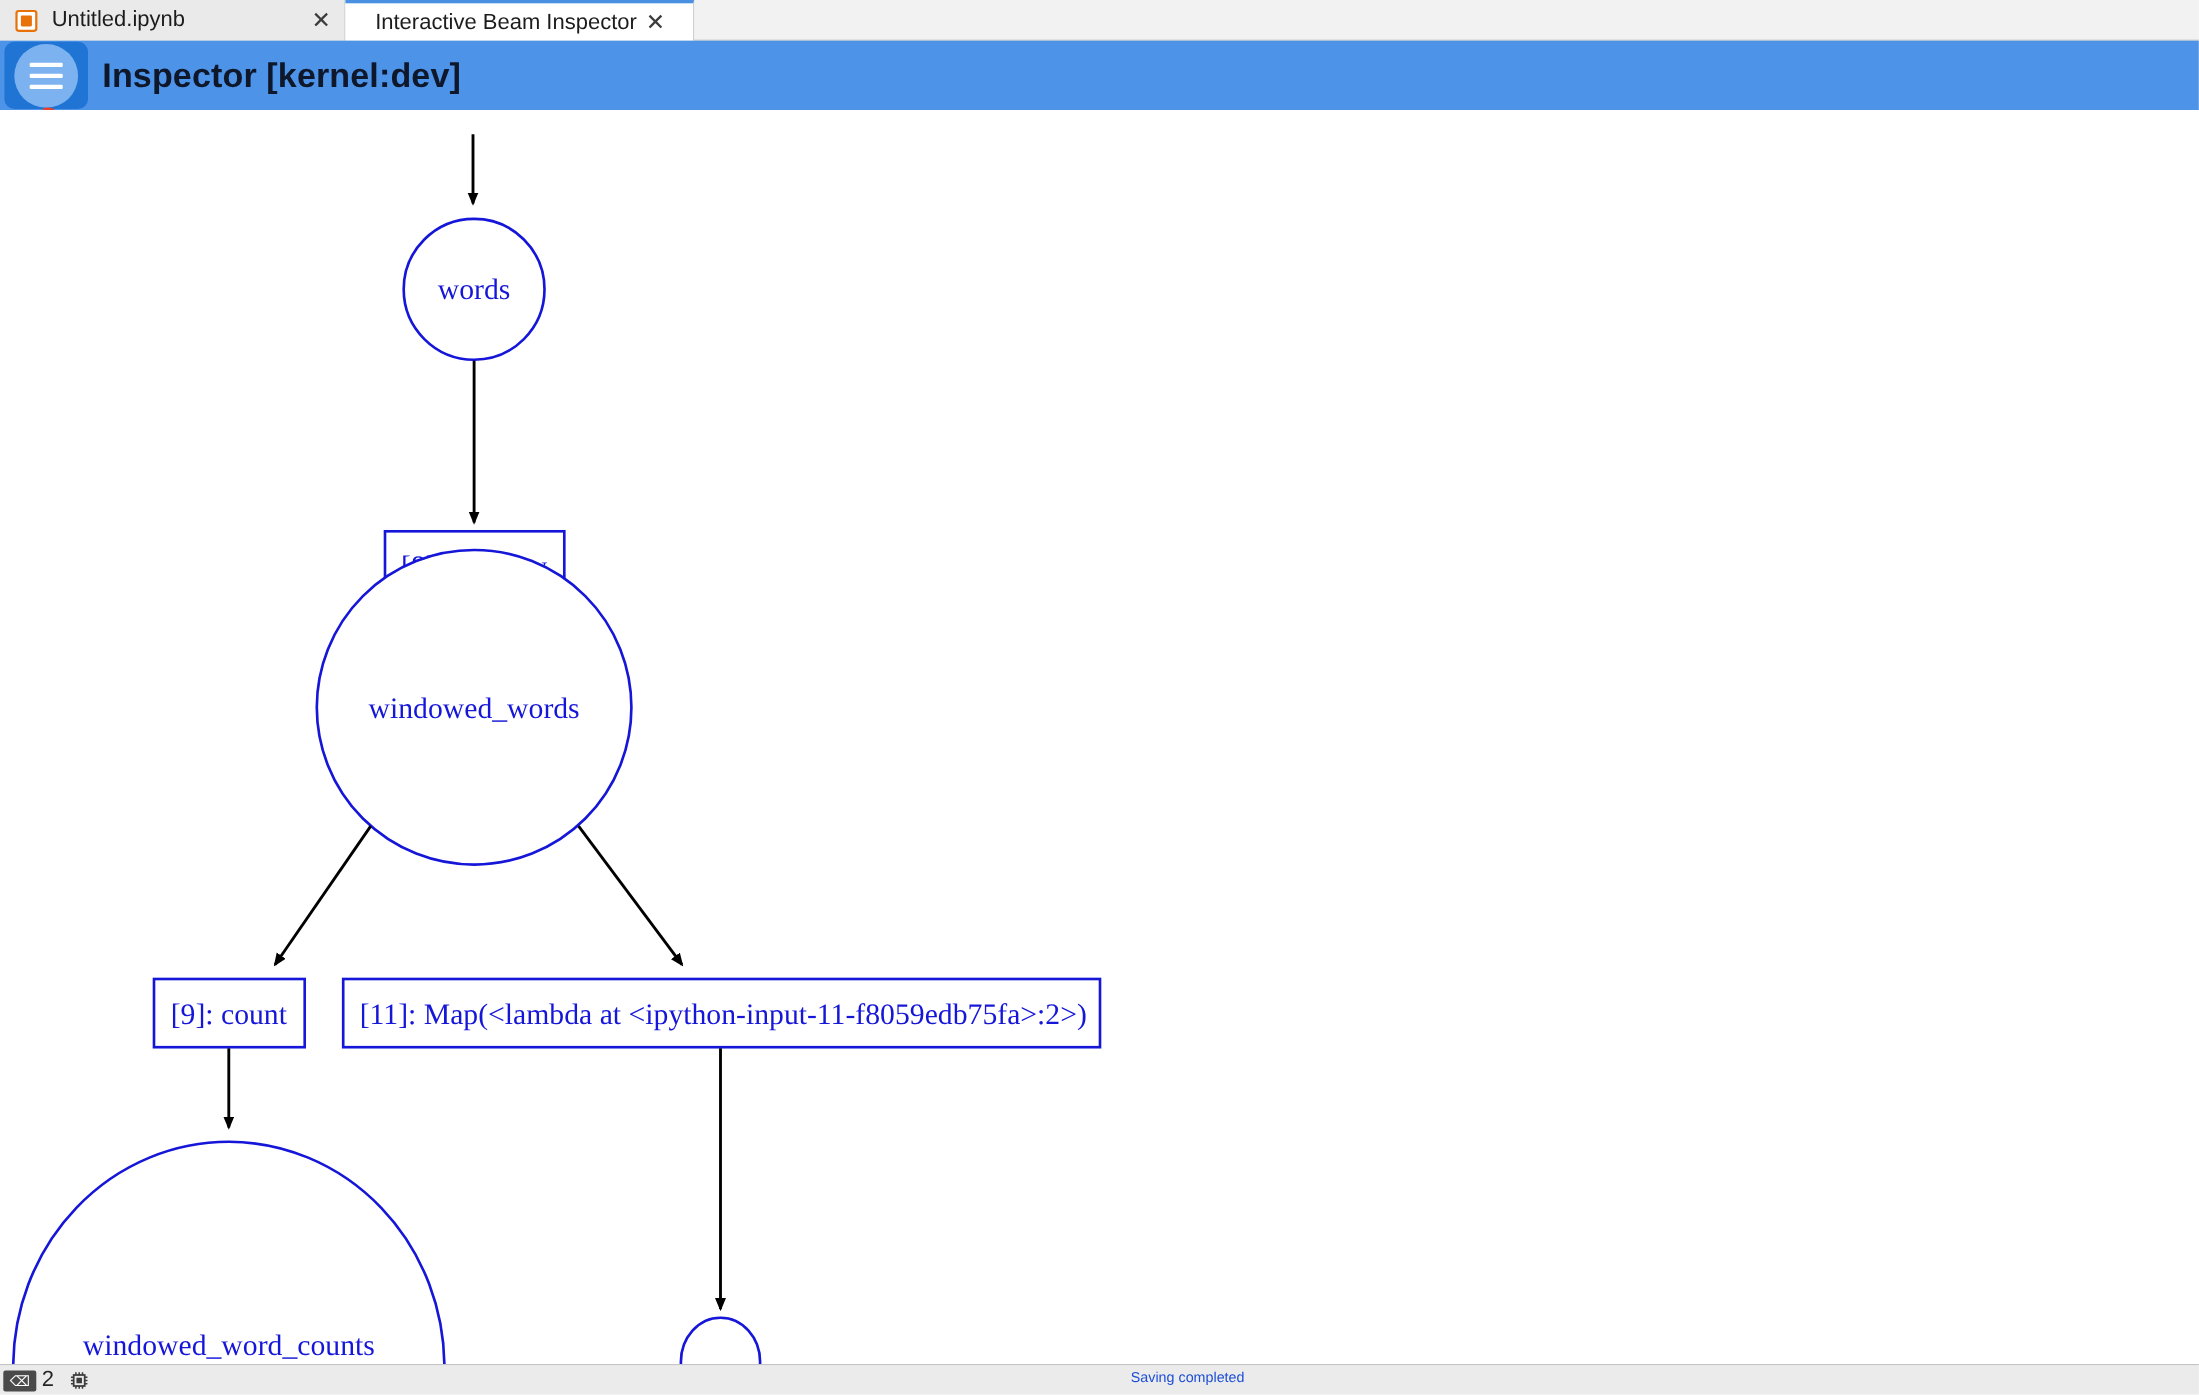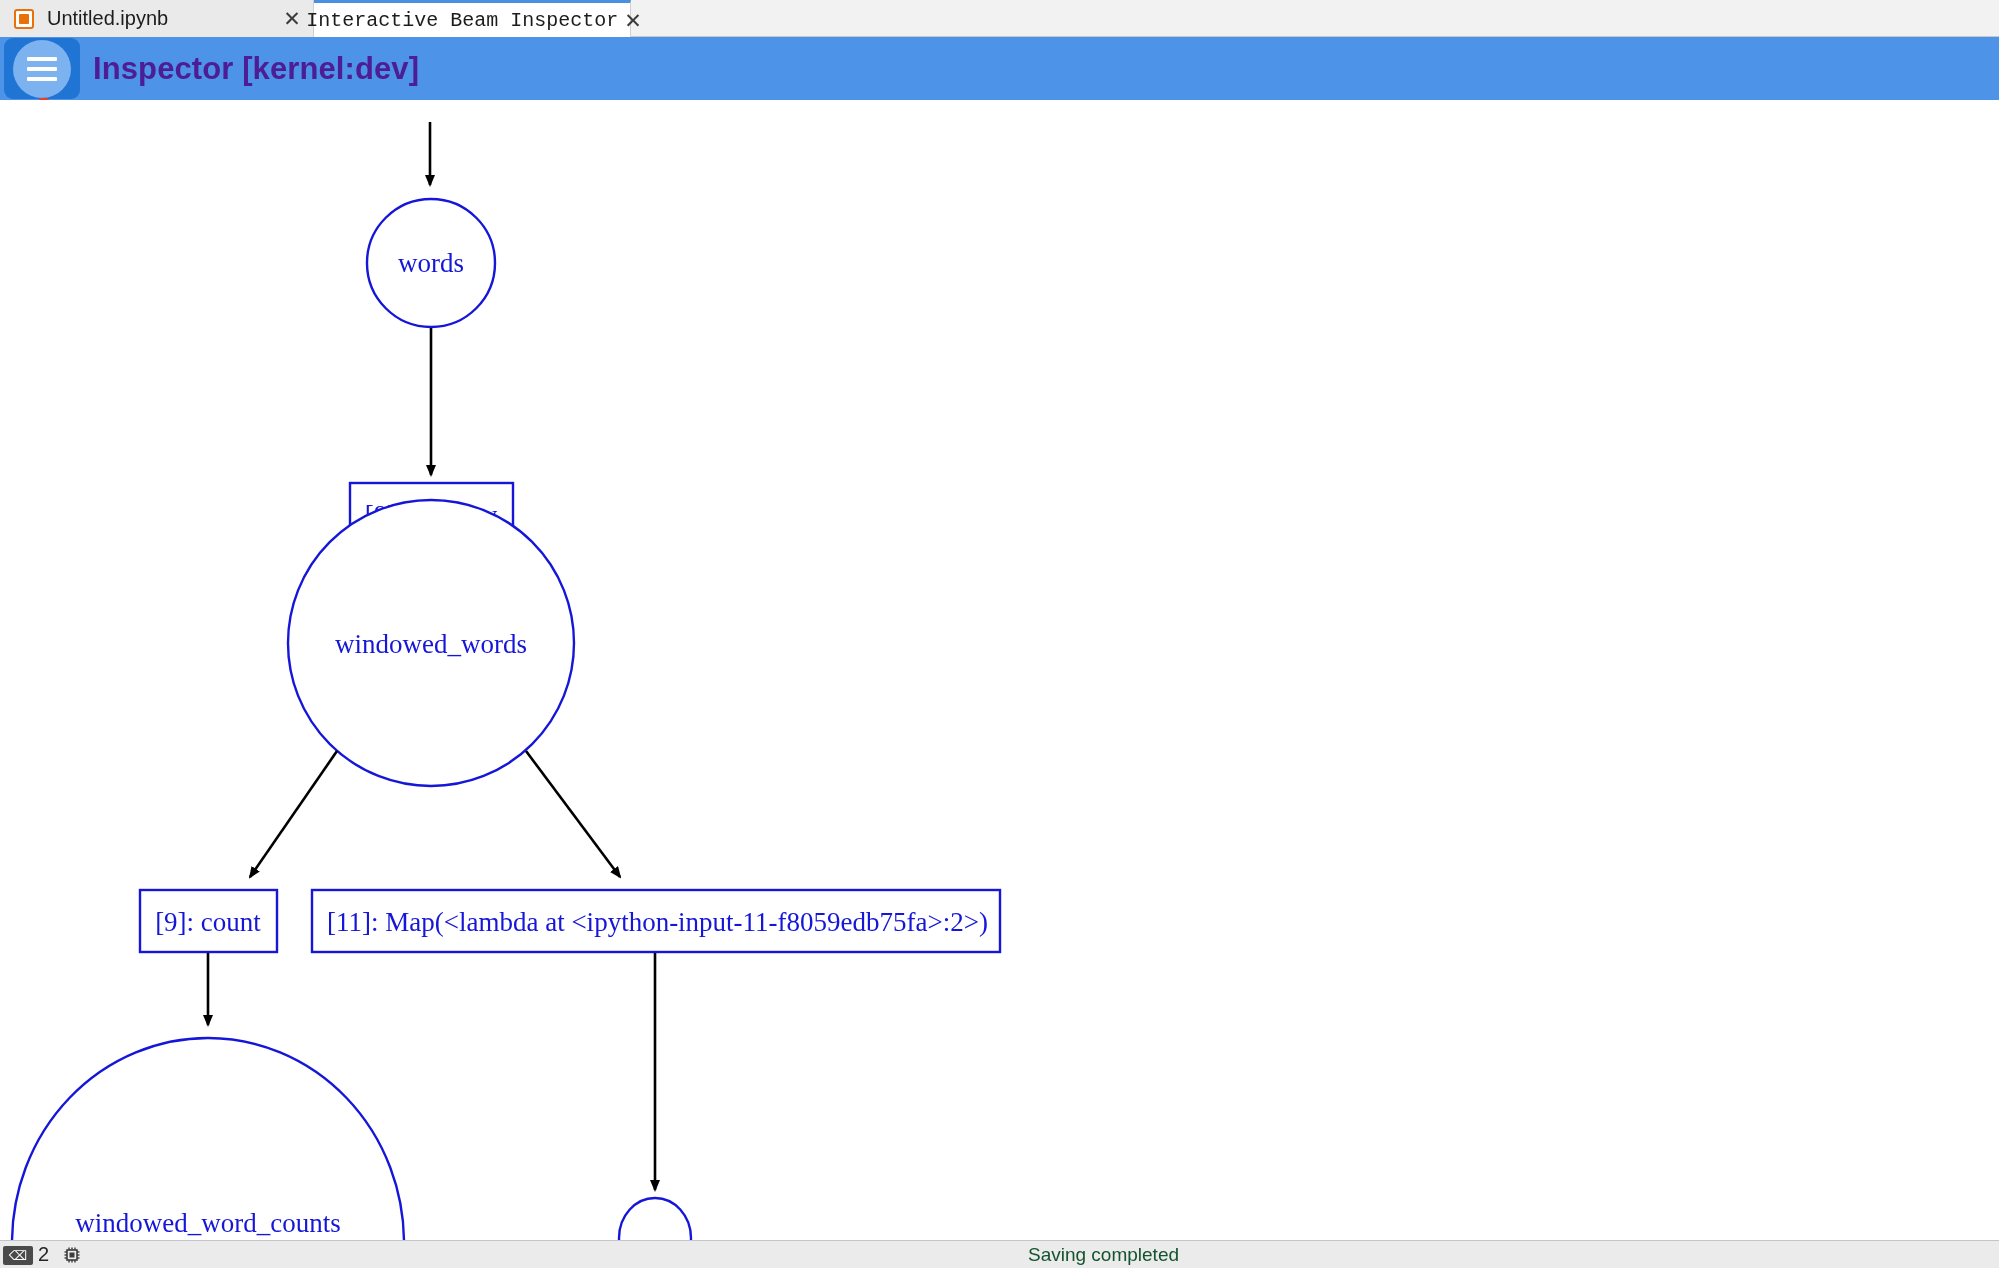--- a/index.html
+++ b/index.html
@@ -49,21 +49,21 @@
   }
   .tab-icon::after {
     content: "";
     position: absolute; left: 3px; top: 3px;
     width: 10px; height: 10px;
     background: #e8710a;
     border-radius: 1px;
   }
   .tab-label { flex: 1; }
   .tab.inactive .tab-label { margin-right: 28px; }
-  .tab.active .tab-label { flex: none; margin-right: 6px; font-family: Liberation Mono, monospace; }
+  .tab.active .tab-label { flex: none; margin-right: 6px; }
   .tab-close {
     font-size: 21px; line-height: 1; color: #3c3c3c;
     font-weight: 300; cursor: pointer;
     width: 22px; text-align: center;
   }
 
   
   .header {
     position: absolute; left: 0; top: 37px;
     width: 1999px; height: 63px;
@@ -86,21 +86,21 @@
     align-items: center; justify-content: center;
     gap: 6px;
   }
   .hamburger-circle span {
     display: block; width: 30px; height: 4px;
     background: #ffffff; border-radius: 1px;
   }
   .header-title {
     position: absolute; left: 93px; top: 50%;
     transform: translateY(-50%);
-    font-size: 31px; font-weight: bold; color: #4c1d95;
+    font-size: 31px; font-weight: bold; color: #0f172a;
     letter-spacing: 0.1px;
     white-space: nowrap;
   }
 
   
   .annotation { position: absolute; left: 0; top: 96px; width: 220px; height: 120px; pointer-events: none; }
   .annotation svg { display: block; }
   .annotation-label {
     position: absolute; left: 61px; top: 182px;
     font-size: 19px; font-weight: bold; color: #e8402a;
@@ -140,21 +140,21 @@
   .sb-count {
     position: absolute; left: 38px; top: 2px;
     font-size: 20px; color: #262626; cursor: pointer;
   }
   .sb-kernel {
     position: absolute; left: 62px; top: 4px;
     width: 20px; height: 20px; cursor: pointer;
   }
   .sb-save {
     position: absolute; left: 1028px; top: 3px;
-    font-size: 19px; color: #14532d;
+    font-size: 13px; color: #1d4ed8;
     white-space: nowrap;
   }
 </style>
 </head>
 <body>
 
 <div id="app">
 
   <div class="tabbar">
     <div class="tab inactive">

